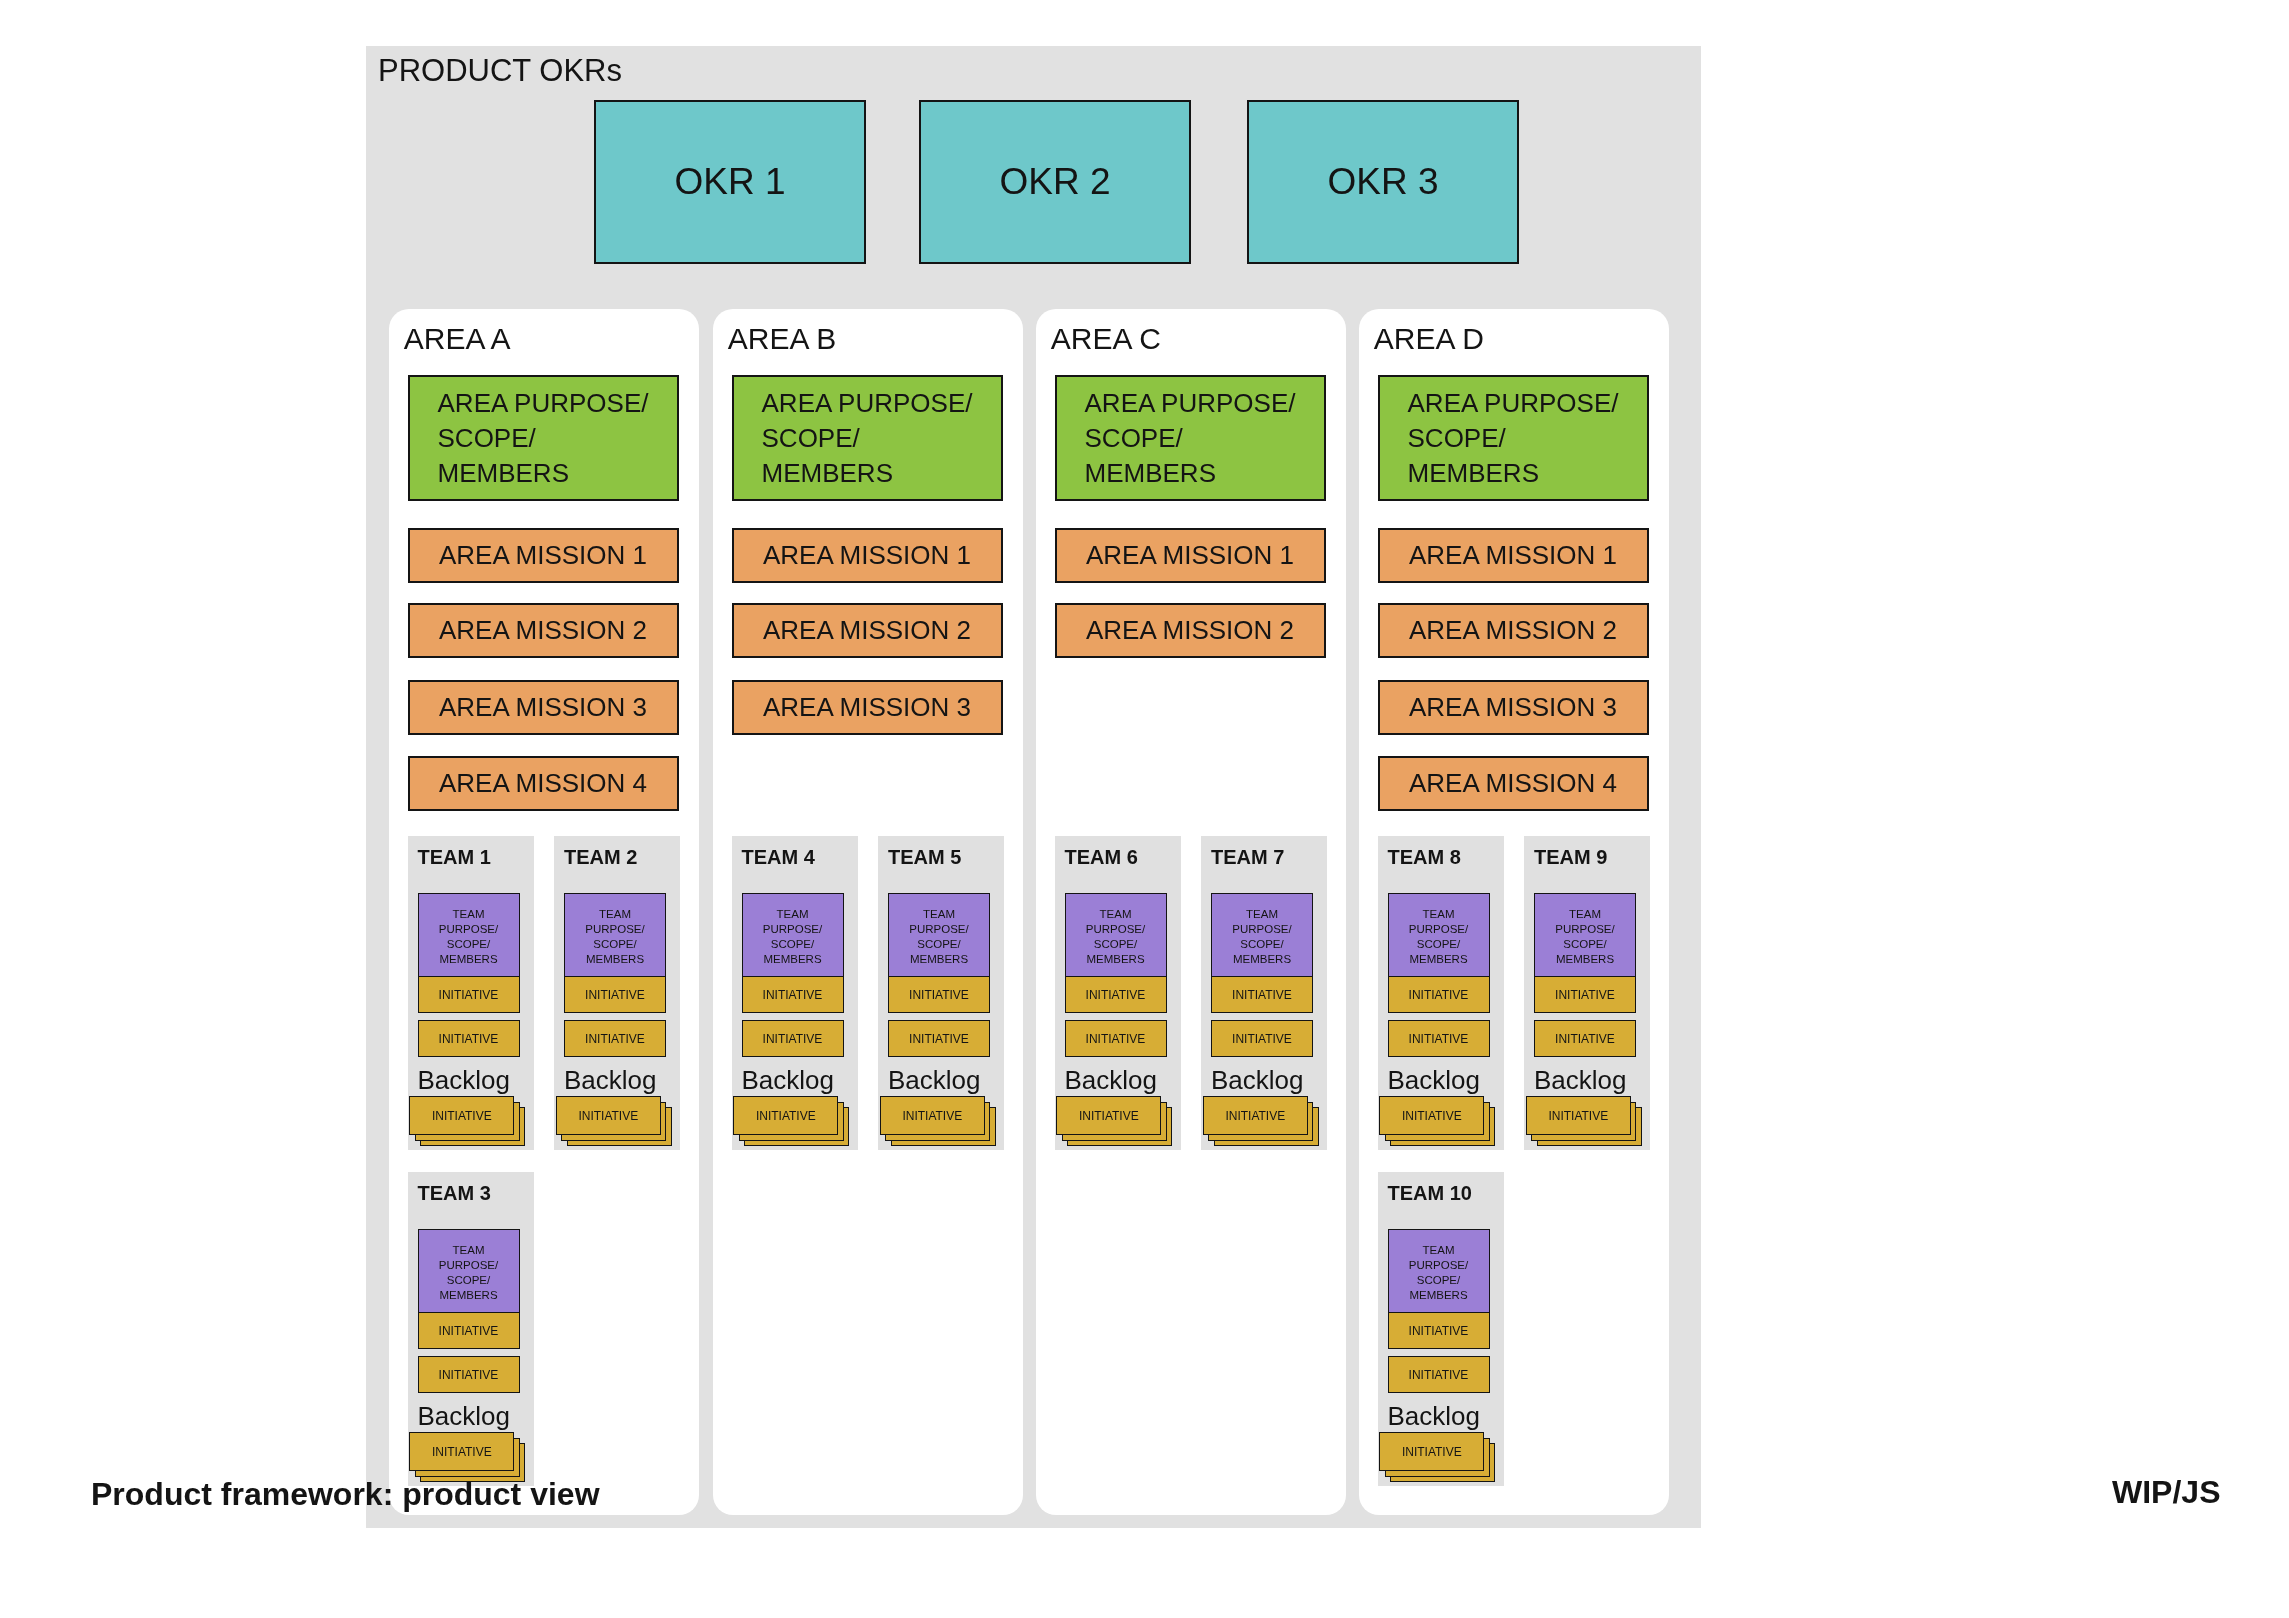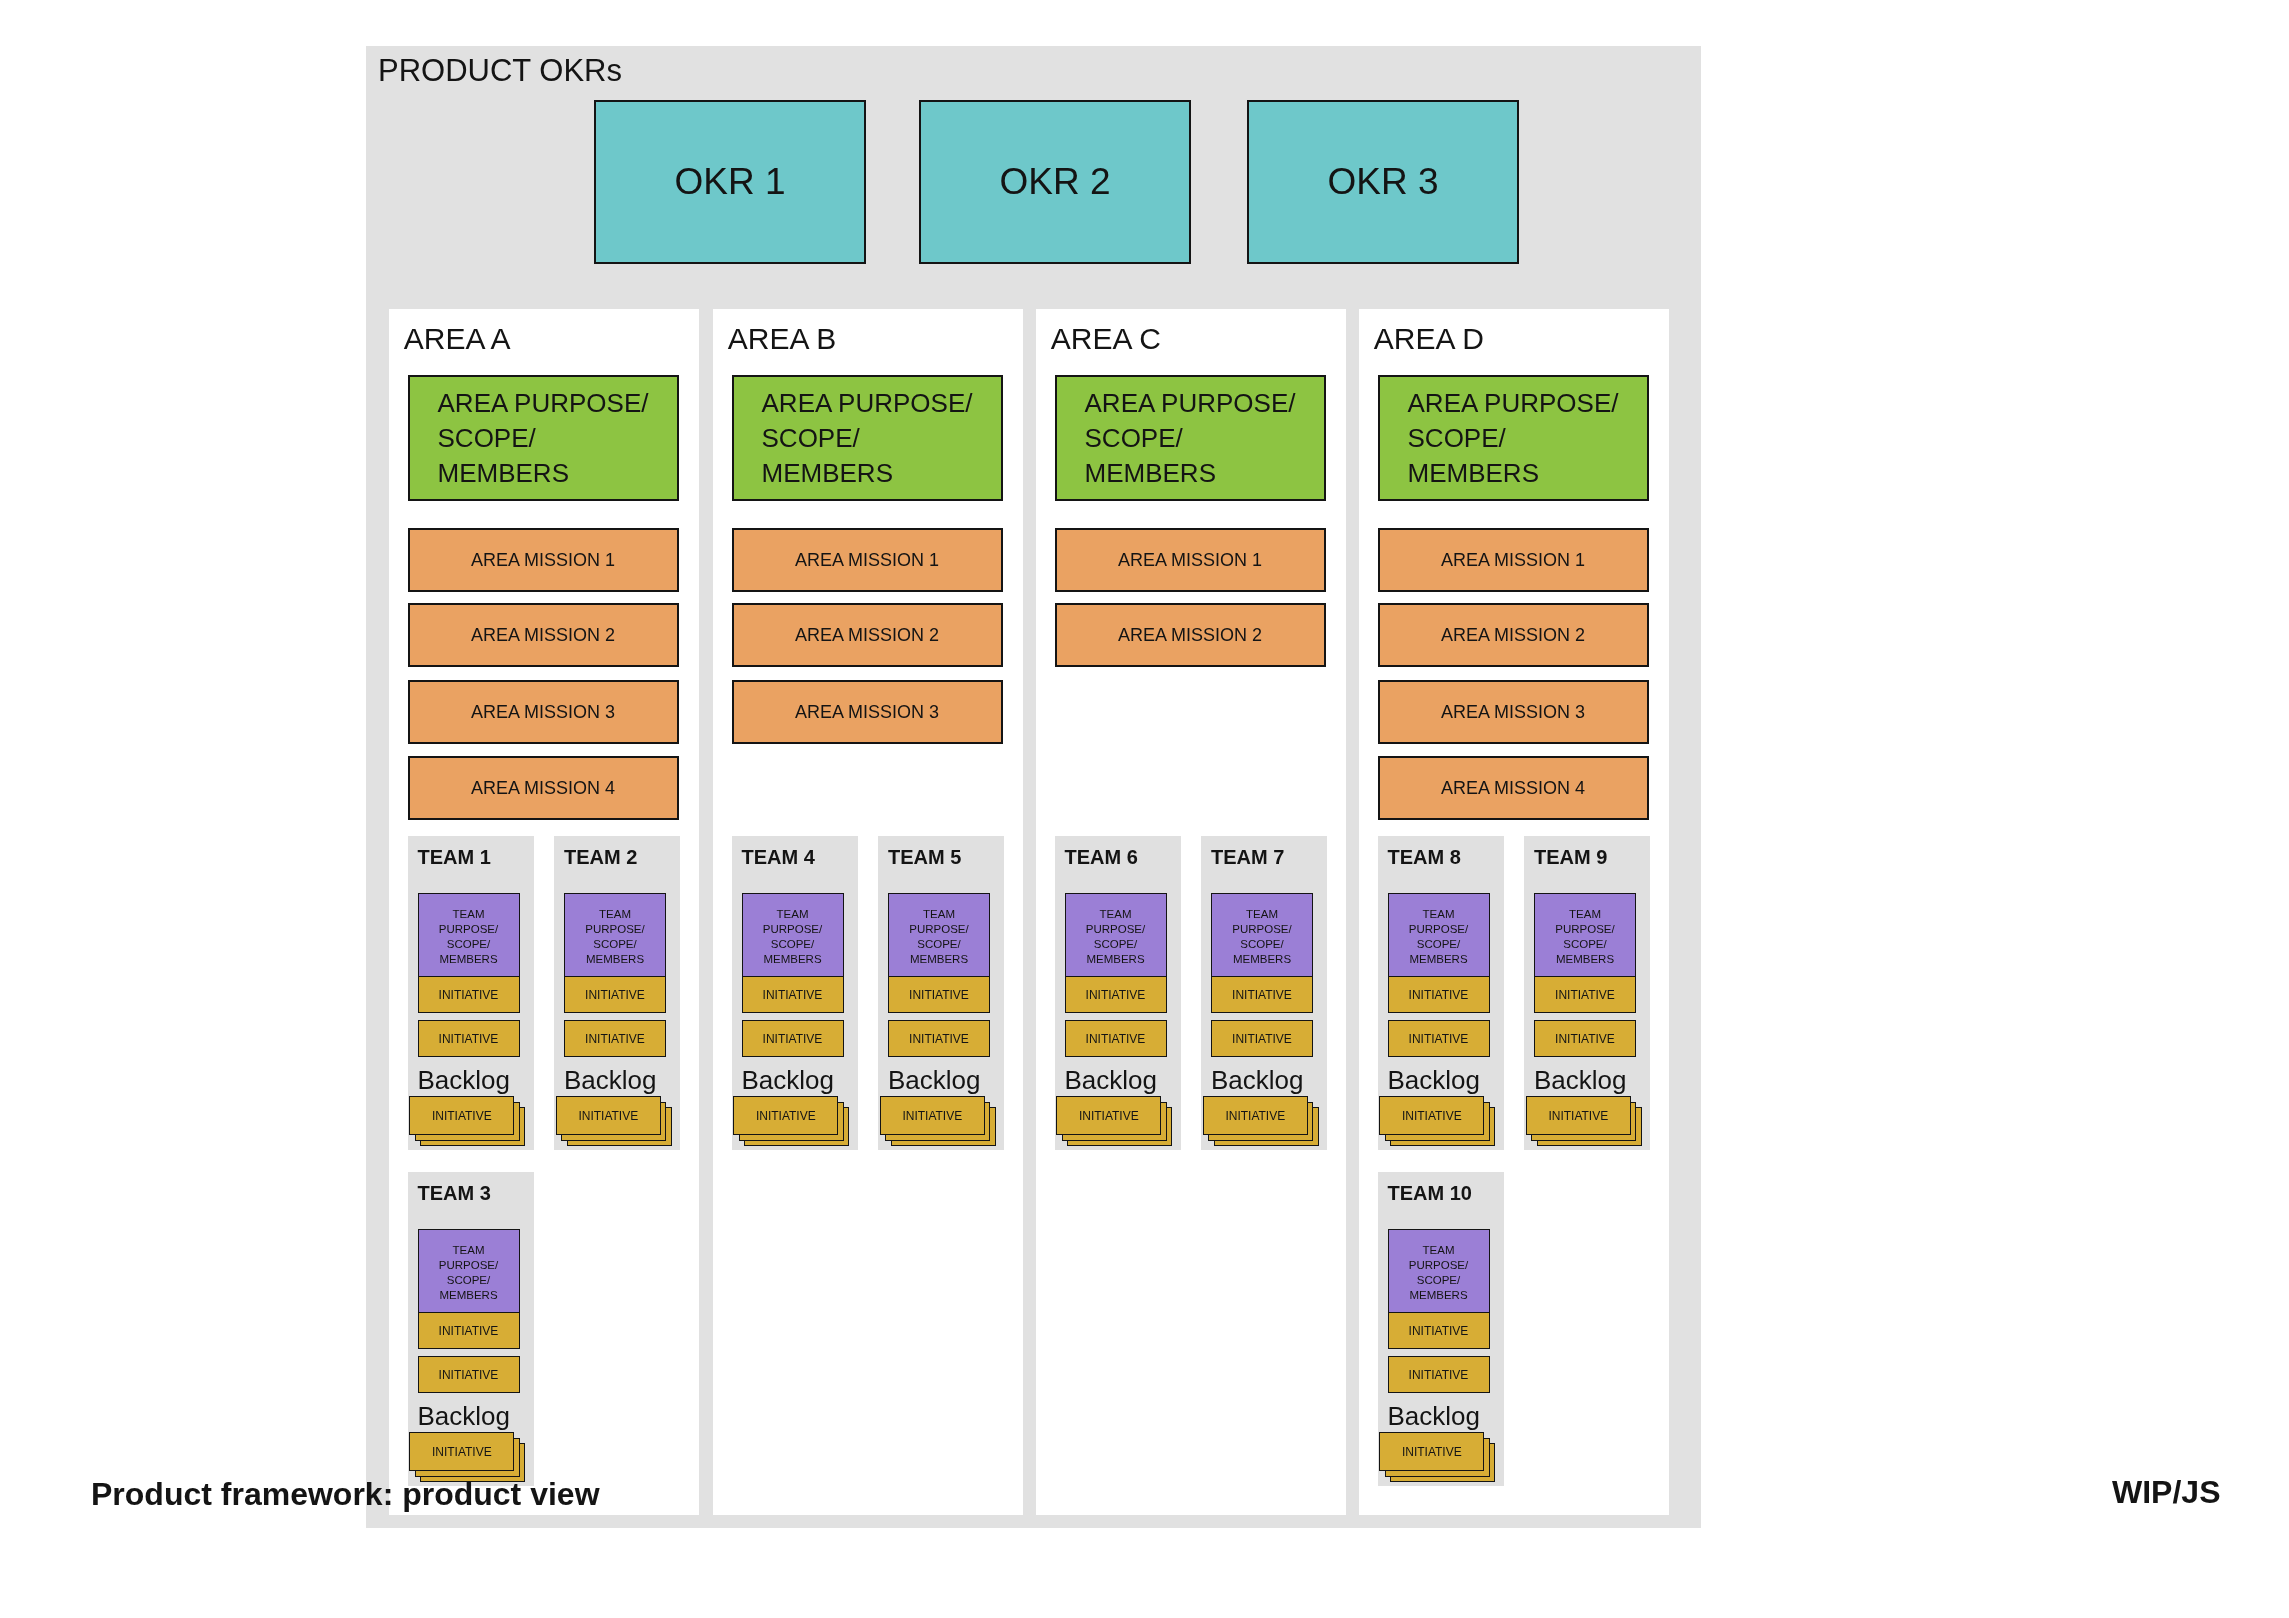--- a/index.html
+++ b/index.html
@@ -18,33 +18,34 @@
   }
   .okr-box{
     position:absolute;top:100px;width:272px;height:164px;box-sizing:border-box;
     background:var(--okr-fill,#6ec8ca);border:2.8px solid var(--border,#141414);
     display:flex;align-items:center;justify-content:center;font-size:37px;
   }
   .okr-1{left:594px}.okr-2{left:919px}.okr-3{left:1247px}
   .area{
     position:absolute;top:309px;width:310px;height:1206px;
     background:var(--panel-bg,#ffffff);
+    border-radius:20px;
   }
   .area-0{left:389px}.area-1{left:713px}.area-2{left:1036px}.area-3{left:1359px}
   .area-title{position:absolute;left:14.8px;top:13px;font-size:30px;line-height:1.1;}
   .purpose-box{
     position:absolute;left:18.5px;top:66px;width:271px;height:126px;box-sizing:border-box;
     background:var(--purpose-fill,#8dc442);border:2.8px solid var(--border,#141414);
     display:flex;align-items:center;justify-content:center;
     font-size:26px;line-height:35px;white-space:pre-line;
   }
   .mission{
-    position:absolute;left:18.5px;width:271px;height:64px;box-sizing:border-box;
+    position:absolute;left:18.5px;width:271px;height:55px;box-sizing:border-box;
     background:var(--mission-fill,#eaa262);border:2.8px solid var(--border,#141414);
-    display:flex;align-items:center;justify-content:center;font-size:18px;
+    display:flex;align-items:center;justify-content:center;font-size:26px;
   }
   .m-0{top:219px}.m-1{top:294px}.m-2{top:371px}.m-3{top:447px}
   .team{
     position:absolute;width:126px;height:314px;
     background:var(--team-bg,#e0e0e0);
   }
   .t-r1c1{left:18.5px;top:527px}.t-r1c2{left:165px;top:527px}.t-r2c1{left:18.5px;top:863px}
   .team-title{position:absolute;left:10px;top:9.2px;font-size:20px;font-weight:bold;line-height:1.2;text-align:center;}
   .team-purpose{
     position:absolute;left:10px;top:57px;width:102px;height:88px;box-sizing:border-box;

